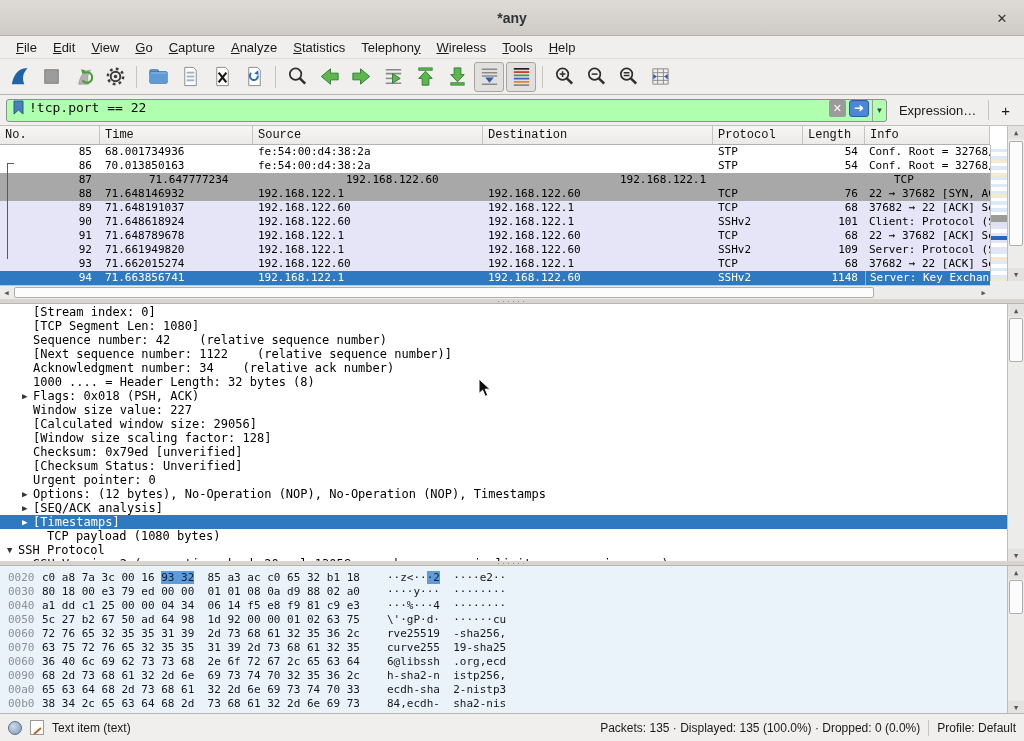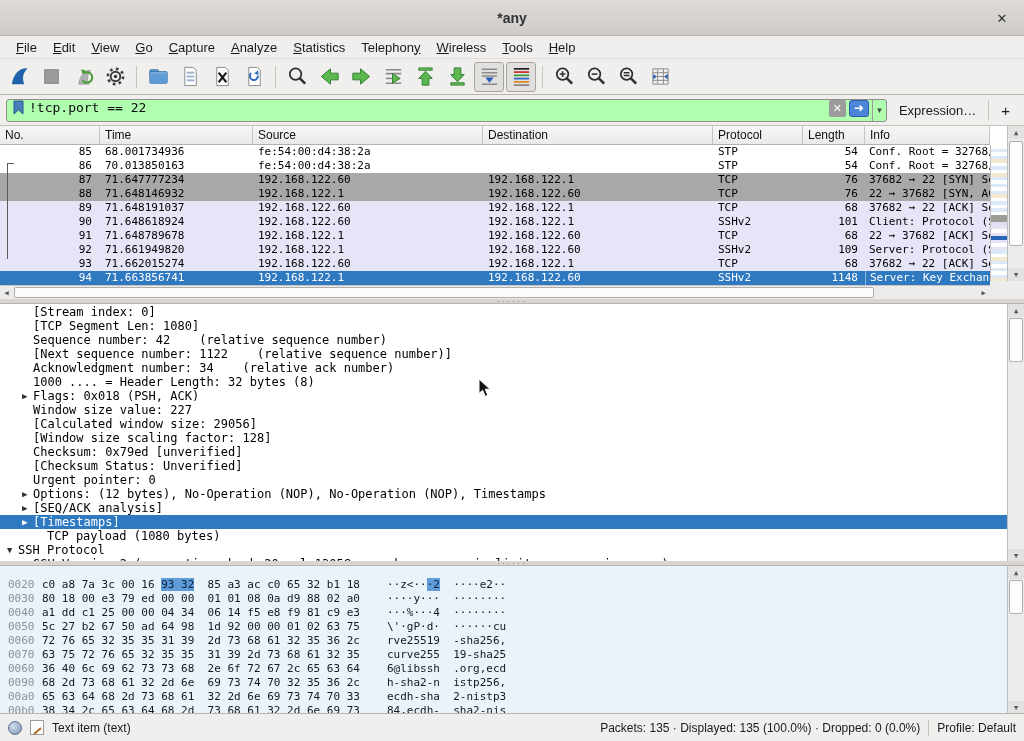--- a/index.html
+++ b/index.html
@@ -43,21 +43,21 @@
   .fcaret { width:14px; height:21px; border-left:1px solid #9b9b9b; display:flex; align-items:center; justify-content:center; font-size:8px; color:#444; }
   .expr { font-size:13px; color:#1a1a1a; padding:0 4px; }
   .fdiv { width:1px; height:20px; background:#c8c4c0; }
   .fadd { font-size:15px; color:#1a1a1a; padding:0 8px 0 4px; }
 
   
   .plist { position:relative; height:173px; background:#fff; font-family:"DejaVu Sans Mono", monospace; }
   .pl-header { position:absolute; top:0; left:0; width:990px; height:19px;
     background:linear-gradient(#f8f6f4,#eceae8); border-bottom:1px solid #b4b2b0; display:flex; font-size:12px; color:#111; }
   .pl-h { padding:2px 0 0 5px; border-right:1px solid #c6c4c2; overflow:hidden; white-space:nowrap;
-    font-family:Liberation Sans, sans-serif; }
+    font-family:Liberation Mono, monospace; }
   .pl-rows { position:absolute; top:19px; left:0; width:990px; height:140px; overflow:hidden; }
   .prow { display:flex; height:14px; font-size:11px; line-height:14px; white-space:pre; color:#000; }
   .pcell { overflow:hidden; white-space:pre; flex-shrink:0; }
   .c-no   { width:100px; text-align:right; padding-right:8px; }
   .c-time { width:153px; padding-left:5px; }
   .c-src  { width:230px; padding-left:5px; }
   .c-dst  { width:230px; padding-left:5px; }
   .c-pro  { width:90px;  padding-left:5px; }
   .c-len  { width:62px;  text-align:right; padding-right:7px; }
   .c-info { flex:1; padding-left:4px; }
@@ -296,21 +296,21 @@
         <div class="pl-h c-time" style="padding-left: 5px; text-align: left;">Time</div>
         <div class="pl-h c-src" style="padding-left: 5px; text-align: left;">Source</div>
         <div class="pl-h c-dst" style="padding-left: 5px; text-align: left;">Destination</div>
         <div class="pl-h c-pro" style="padding-left: 5px; text-align: left;">Protocol</div>
         <div class="pl-h c-len" style="padding-left: 5px; text-align: left;">Length</div>
         <div class="pl-h c-info" style="padding-left: 5px; text-align: left;">Info</div>
       </div>
     <div class="pl-rows" id="plrows">
         <div class="prow" style="background: rgb(255, 255, 255);"><div class="pcell c-no">85</div><div class="pcell c-time">68.001734936</div><div class="pcell c-src">fe:54:00:d4:38:2a</div><div class="pcell c-dst"></div><div class="pcell c-pro">STP</div><div class="pcell c-len">54</div><div class="pcell c-info">Conf. Root = 32768/0/52:54:00:ef:c7:d5  Cost = 0  Port = </div></div>
         <div class="prow" style="background: rgb(255, 255, 255); justify-content: flex-end;"><div class="pcell c-no">86</div><div class="pcell c-time">70.013850163</div><div class="pcell c-src">fe:54:00:d4:38:2a</div><div class="pcell c-dst"></div><div class="pcell c-pro">STP</div><div class="pcell c-len">54</div><div class="pcell c-info">Conf. Root = 32768/0/52:54:00:ef:c7:d5  Cost = 0  Port = </div></div>
-        <div class="prow" style="background: rgb(168, 168, 168);"><div class="pcell c-no">87</div><div class="pcell c-time">71.647777234</div><div class="pcell c-src">192.168.122.60</div><div class="pcell c-dst">192.168.122.1</div><div class="pcell c-pro">TCP</div><div class="pcell c-len">76</div><div class="pcell c-info">37682 → 22 [SYN] Seq=0 Win=29200 Len=0 MSS=1460 SACK_PERM</div></div>
+        <div class="prow" style="background: rgb(168, 168, 168); gap: 44px;"><div class="pcell c-no">87</div><div class="pcell c-time">71.647777234</div><div class="pcell c-src">192.168.122.60</div><div class="pcell c-dst">192.168.122.1</div><div class="pcell c-pro">TCP</div><div class="pcell c-len">76</div><div class="pcell c-info">37682 → 22 [SYN] Seq=0 Win=29200 Len=0 MSS=1460 SACK_PERM</div></div>
         <div class="prow" style="background: rgb(168, 168, 168); align-items: center;"><div class="pcell c-no">88</div><div class="pcell c-time">71.648146932</div><div class="pcell c-src">192.168.122.1</div><div class="pcell c-dst">192.168.122.60</div><div class="pcell c-pro">TCP</div><div class="pcell c-len">76</div><div class="pcell c-info">22 → 37682 [SYN, ACK] Seq=0 Ack=1 Win=28960 Len=0 MSS=146</div></div>
         <div class="prow" style="background: rgb(230, 229, 248);"><div class="pcell c-no">89</div><div class="pcell c-time">71.648191037</div><div class="pcell c-src">192.168.122.60</div><div class="pcell c-dst">192.168.122.1</div><div class="pcell c-pro">TCP</div><div class="pcell c-len">68</div><div class="pcell c-info">37682 → 22 [ACK] Seq=1 Ack=1 Win=29312 Len=0 TSval=271566</div></div>
         <div class="prow" style="background: rgb(230, 229, 248);"><div class="pcell c-no">90</div><div class="pcell c-time">71.648618924</div><div class="pcell c-src">192.168.122.60</div><div class="pcell c-dst">192.168.122.1</div><div class="pcell c-pro">SSHv2</div><div class="pcell c-len">101</div><div class="pcell c-info">Client: Protocol (SSH-2.0-OpenSSH_7.9p1 Debian-10)</div></div>
         <div class="prow" style="background: rgb(230, 229, 248);"><div class="pcell c-no">91</div><div class="pcell c-time">71.648789678</div><div class="pcell c-src">192.168.122.1</div><div class="pcell c-dst">192.168.122.60</div><div class="pcell c-pro">TCP</div><div class="pcell c-len">68</div><div class="pcell c-info">22 → 37682 [ACK] Seq=1 Ack=34 Win=29056 Len=0 TSval=36495</div></div>
         <div class="prow" style="background: rgb(230, 229, 248);"><div class="pcell c-no">92</div><div class="pcell c-time">71.661949820</div><div class="pcell c-src">192.168.122.1</div><div class="pcell c-dst">192.168.122.60</div><div class="pcell c-pro">SSHv2</div><div class="pcell c-len">109</div><div class="pcell c-info">Server: Protocol (SSH-2.0-OpenSSH_7.6p1 Ubuntu-4ubuntu0.3</div></div>
         <div class="prow" style="background: rgb(230, 229, 248);"><div class="pcell c-no">93</div><div class="pcell c-time">71.662015274</div><div class="pcell c-src">192.168.122.60</div><div class="pcell c-dst">192.168.122.1</div><div class="pcell c-pro">TCP</div><div class="pcell c-len">68</div><div class="pcell c-info">37682 → 22 [ACK] Seq=34 Ack=42 Win=29312 Len=0 TSval=2715</div></div>
         <div class="prow" style="background: rgb(47, 121, 193); color: rgb(255, 255, 255);"><div class="pcell c-no">94</div><div class="pcell c-time">71.663856741</div><div class="pcell c-src">192.168.122.1</div><div class="pcell c-dst">192.168.122.60</div><div class="pcell c-pro">SSHv2</div><div class="pcell c-len">1148</div><div class="pcell c-info" style="border-left: 1px solid rgba(255, 255, 255, 0.45);">Server: Key Exchange Init</div></div>
       </div>
     <div class="bracket"></div>
     <div class="minimap" id="minimap">
@@ -403,21 +403,21 @@
       <div class="sb-thumb" style="top:14px;height:44px;"></div>
       <div class="sb-btn sb-dn">▼</div>
     </div>
   </div>
 
   <div class="splitter">
       <span>······</span>
     </div>
 
   <div class="hexpane">
-    <div id="hexrows" style="padding-top:12px;">
+    <div id="hexrows" style="padding-top:5px;">
         <div class="hrow"><span class="h-off">0020</span><span class="h-bytes">c0 a8 7a 3c 00 16 <span class="hl">93 32</span>  85 a3 ac c0 65 32 b1 18</span><span class="h-ascii">··z&lt;··<span class="hl">·2</span>  ····e2··</span></div>
         <div class="hrow"><span class="h-off">0030</span><span class="h-bytes">80 18 00 e3 79 ed 00 00  01 01 08 0a d9 88 02 a0</span><span class="h-ascii">····y···  ········</span></div>
         <div class="hrow"><span class="h-off">0040</span><span class="h-bytes">a1 dd c1 25 00 00 04 34  06 14 f5 e8 f9 81 c9 e3</span><span class="h-ascii">···%···4  ········</span></div>
         <div class="hrow"><span class="h-off">0050</span><span class="h-bytes">5c 27 b2 67 50 ad 64 98  1d 92 00 00 01 02 63 75</span><span class="h-ascii">\'·gP·d·  ······cu</span></div>
         <div class="hrow"><span class="h-off">0060</span><span class="h-bytes">72 76 65 32 35 35 31 39  2d 73 68 61 32 35 36 2c</span><span class="h-ascii">rve25519  -sha256,</span></div>
         <div class="hrow"><span class="h-off">0070</span><span class="h-bytes">63 75 72 76 65 32 35 35  31 39 2d 73 68 61 32 35</span><span class="h-ascii">curve255  19-sha25</span></div>
         <div class="hrow"><span class="h-off">0060</span><span class="h-bytes">36 40 6c 69 62 73 73 68  2e 6f 72 67 2c 65 63 64</span><span class="h-ascii">6@libssh  .org,ecd</span></div>
         <div class="hrow"><span class="h-off">0090</span><span class="h-bytes">68 2d 73 68 61 32 2d 6e  69 73 74 70 32 35 36 2c</span><span class="h-ascii">h-sha2-n  istp256,</span></div>
         <div class="hrow"><span class="h-off">00a0</span><span class="h-bytes">65 63 64 68 2d 73 68 61  32 2d 6e 69 73 74 70 33</span><span class="h-ascii">ecdh-sha  2-nistp3</span></div>
         <div class="hrow"><span class="h-off">00b0</span><span class="h-bytes">38 34 2c 65 63 64 68 2d  73 68 61 32 2d 6e 69 73</span><span class="h-ascii">84,ecdh-  sha2-nis</span></div>

